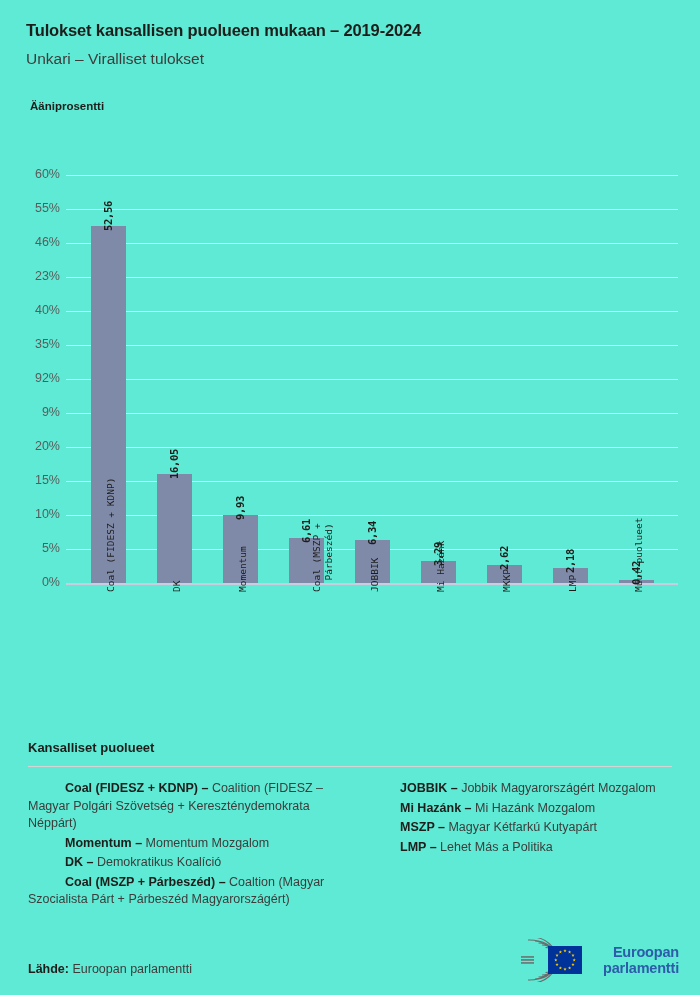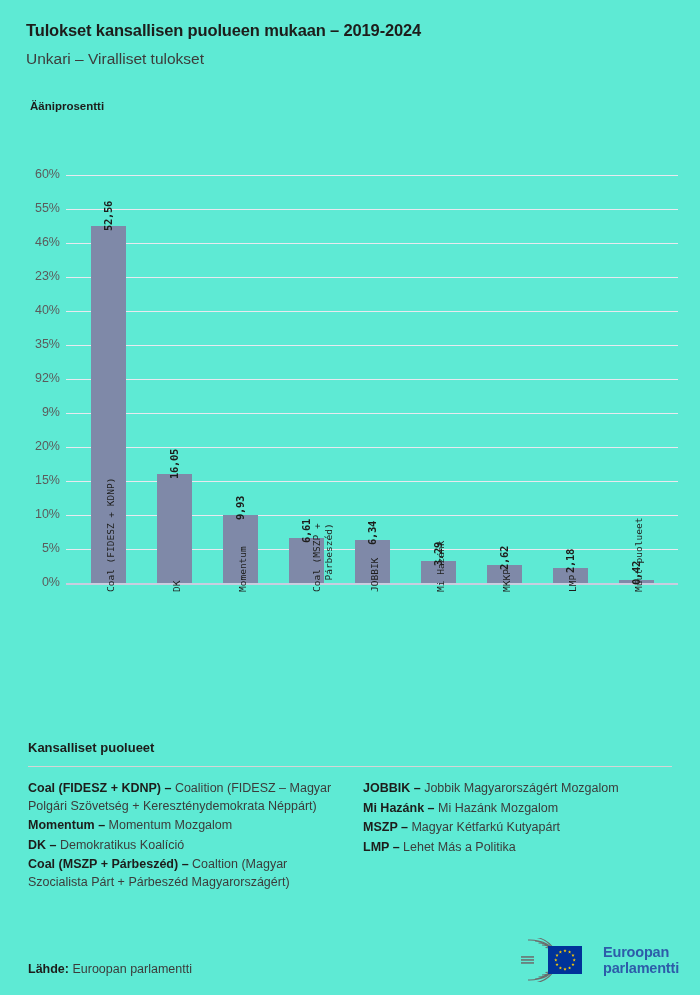--- a/index.html
+++ b/index.html
@@ -128,20 +128,21 @@
   .legend-col { width: 313px; }
   .legend-item {
     font-size: 12.5px;
     line-height: 17.5px;
     color: #3c3c3b;
     margin-bottom: 2px;
   }
   .legend-item b {
     color: #1d1d1b;
     font-weight: bold;
+    margin-left: 37px;
   }
 
   
   .source {
     position: absolute;
     left: 28px; top: 962px;
     font-size: 12.5px;
     color: #3c3c3b;
   }
   .source b { color: #1d1d1b; font-weight: bold; }
@@ -318,18 +319,18 @@
           <path d="M51.60,28.27L52.02,29.39L53.22,29.44L52.28,30.19L52.60,31.34L51.60,30.68L50.60,31.34L50.92,30.19L49.98,29.44L51.18,29.39Z" fill="#ffcc00"></path>
           <path d="M47.00,29.50L47.42,30.62L48.62,30.67L47.68,31.42L48.00,32.58L47.00,31.91L46.00,32.58L46.32,31.42L45.38,30.67L46.58,30.62Z" fill="#ffcc00"></path>
           <path d="M42.40,28.27L42.82,29.39L44.02,29.44L43.08,30.19L43.40,31.34L42.40,30.68L41.40,31.34L41.72,30.19L40.78,29.44L41.98,29.39Z" fill="#ffcc00"></path>
           <path d="M39.03,24.90L39.45,26.02L40.65,26.07L39.71,26.82L40.03,27.98L39.03,27.31L38.03,27.98L38.35,26.82L37.42,26.07L38.61,26.02Z" fill="#ffcc00"></path>
           <path d="M37.80,20.30L38.22,21.42L39.42,21.47L38.48,22.22L38.80,23.38L37.80,22.71L36.80,23.38L37.12,22.22L36.18,21.47L37.38,21.42Z" fill="#ffcc00"></path>
           <path d="M39.03,15.70L39.45,16.82L40.65,16.87L39.71,17.62L40.03,18.78L39.03,18.11L38.03,18.78L38.35,17.62L37.42,16.87L38.61,16.82Z" fill="#ffcc00"></path>
           <path d="M42.40,12.33L42.82,13.45L44.02,13.51L43.08,14.25L43.40,15.41L42.40,14.75L41.40,15.41L41.72,14.25L40.78,13.51L41.98,13.45Z" fill="#ffcc00"></path>
         </g>
     </svg>
     <div class="logo-text">
-      <div style="color: rgb(45, 92, 169);">Euroopan</div>
+      <div style="color: rgb(45, 92, 169); text-align: right;">Euroopan</div>
       <div style="color: rgb(45, 92, 169);">parlamentti</div>
     </div>
   </div>
 
 </div>
 
 </body></html>

